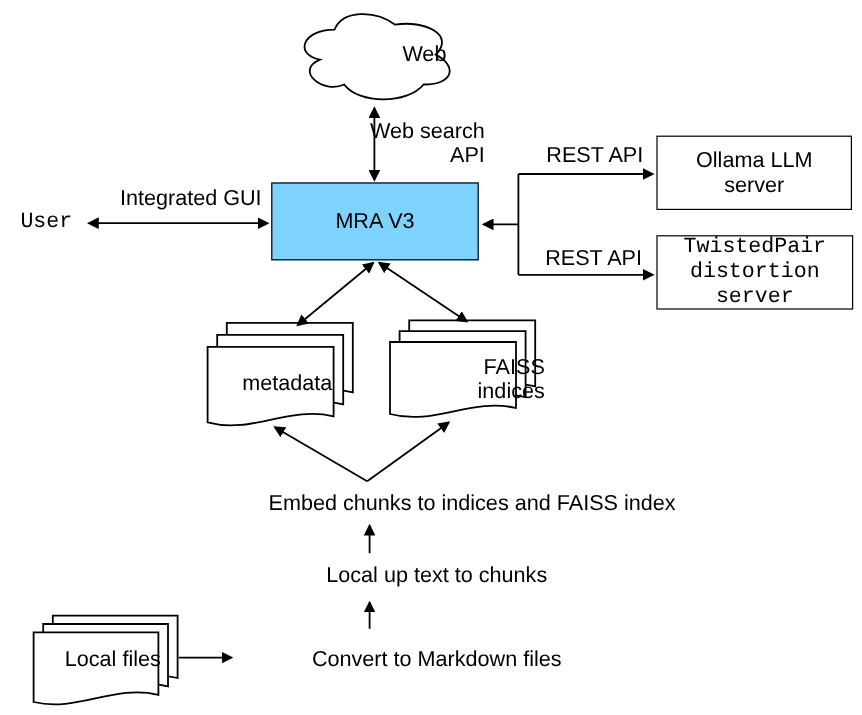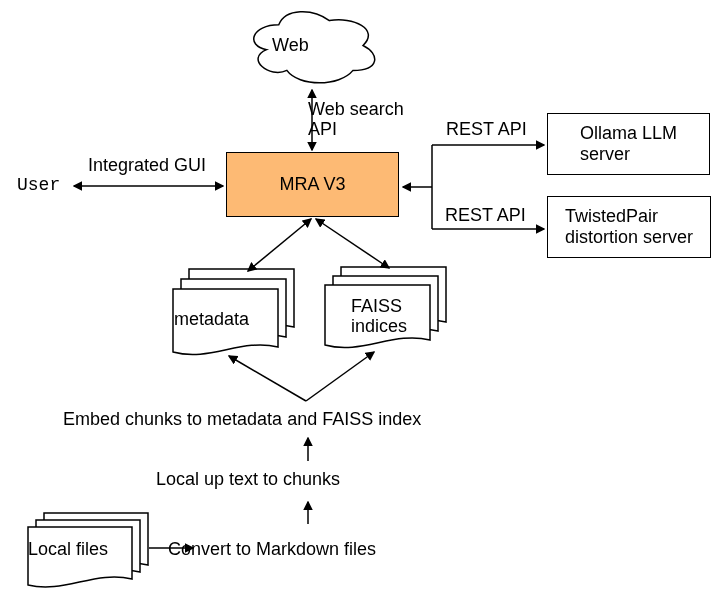--- a/index.html
+++ b/index.html
@@ -1,23 +1,23 @@
 <!DOCTYPE html>
 <html><head>
 <meta charset="utf-8">
 <style>
   html,body{margin:0;padding:0;}
   body{background:#ffffff;font-family:"Liberation Sans",sans-serif;color:#000;}
   .canvas{position:relative;width:718px;height:596px;background:#fff;overflow:hidden;}
   .layer{position:absolute;left:0;top:0;width:718px;height:596px;}
   svg{display:block;}
   .lbl{position:absolute;font-size:18px;line-height:21px;white-space:pre;color:#000;}
-  .center{text-align:left;white-space:normal;}
+  .center{text-align:right;white-space:normal;}
   .node{position:absolute;display:flex;align-items:center;justify-content:center;
-        border:1.6px solid #000;box-sizing:border-box;text-align:left;
+        border:1.6px solid #000;box-sizing:border-box;text-align:center;
         font-size:18px;line-height:21px;background:#fff;}
   .shape-stroke{stroke:#000;stroke-width:1.5;fill:#fff;}
   .edge{stroke:#000;stroke-width:1.5;fill:none;}
 </style>
 </head>
 <body>
 
 <div class="canvas">
 
   <svg class="layer" width="718" height="596" viewBox="0 0 718 596">
@@ -64,30 +64,30 @@
     <line class="edge" x1="316" y1="219" x2="389" y2="268" marker-start="url(#ah)" marker-end="url(#ah)"></line>
 
     <line class="edge" x1="306" y1="401" x2="229" y2="356" marker-end="url(#ah)"></line>
     <line class="edge" x1="306" y1="401" x2="374" y2="352" marker-end="url(#ah)"></line>
 
     <line class="edge" x1="308" y1="461" x2="308" y2="438" marker-end="url(#ah)"></line>
     <line class="edge" x1="308" y1="524" x2="308" y2="502" marker-end="url(#ah)"></line>
     <line class="edge" x1="149" y1="548" x2="193" y2="548" marker-end="url(#ah)"></line>
   </svg>
 
-  <div class="node" style="left: 226px; top: 152px; width: 173px; height: 65px; background-color: #fdba74;">
+  <div class="node" style="left: 226px; top: 152px; width: 173px; height: 65px; background-color: #7dd3fc;">
     <span>MRA V3</span>
   </div>
 
   <div class="node" style="left:547px;top:113px;width:163px;height:62px;">
     <span><span>Ollama LLM</span><br>
     <span>server</span></span>
   </div>
 
-  <div class="node" style="left:547px;top:196px;width:164px;height:62px;">
+  <div class="node" style="left:547px;top:196px;width:164px;height:62px;font-family:Liberation Mono, monospace;">
     <span><span>TwistedPair</span><br>
     <span>distortion server</span></span>
   </div>
 
   <div class="lbl center" style="left:272px;top:35px;width:100px;">Web</div>
 
   <div class="lbl center" style="left:174px;top:309px;width:103px;">metadata</div>
 
   <div class="lbl center" style="left:327px;top:296px;width:103px;line-height:20px;padding-left:24px;">
     <span>FAISS</span><br>
@@ -102,19 +102,19 @@
 
   <div class="lbl center" style="left:308px;top:100px;width:96px;line-height:19.5px;">
     <span>Web search</span><br>
     <span>API</span>
   </div>
 
   <div class="lbl center" style="left:446px;top:119px;width:90px;">REST API</div>
 
   <div class="lbl center" style="left:445px;top:205px;width:90px;">REST API</div>
 
-  <div class="lbl center" style="left:63px;top:409px;width:500px;">Embed chunks to metadata and FAISS index</div>
+  <div class="lbl center" style="left:63px;top:409px;width:500px;">Embed chunks to indices and FAISS index</div>
 
   <div class="lbl center" style="left:156px;top:469px;width:300px;">Local up text to chunks</div>
 
   <div class="lbl center" style="left:168px;top:539px;width:300px;">Convert to Markdown files</div>
 
 </div>
 
 </body></html>

